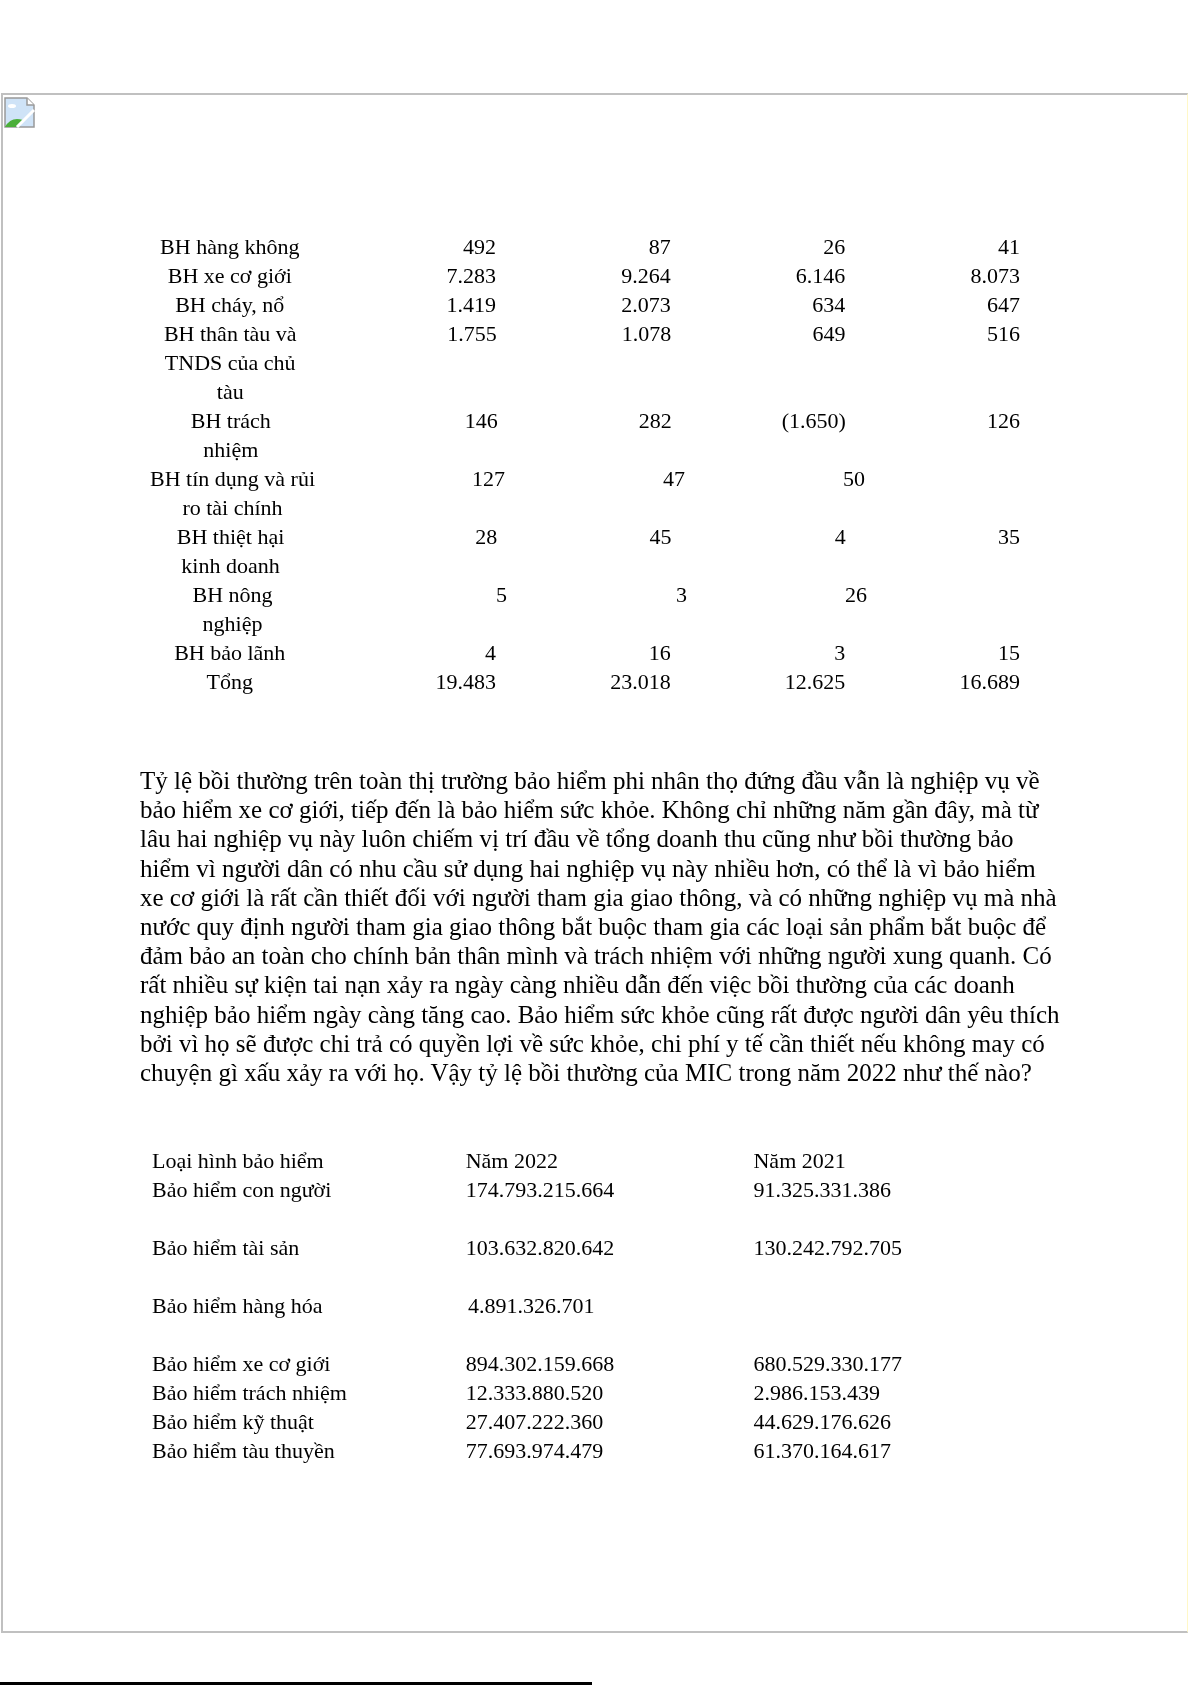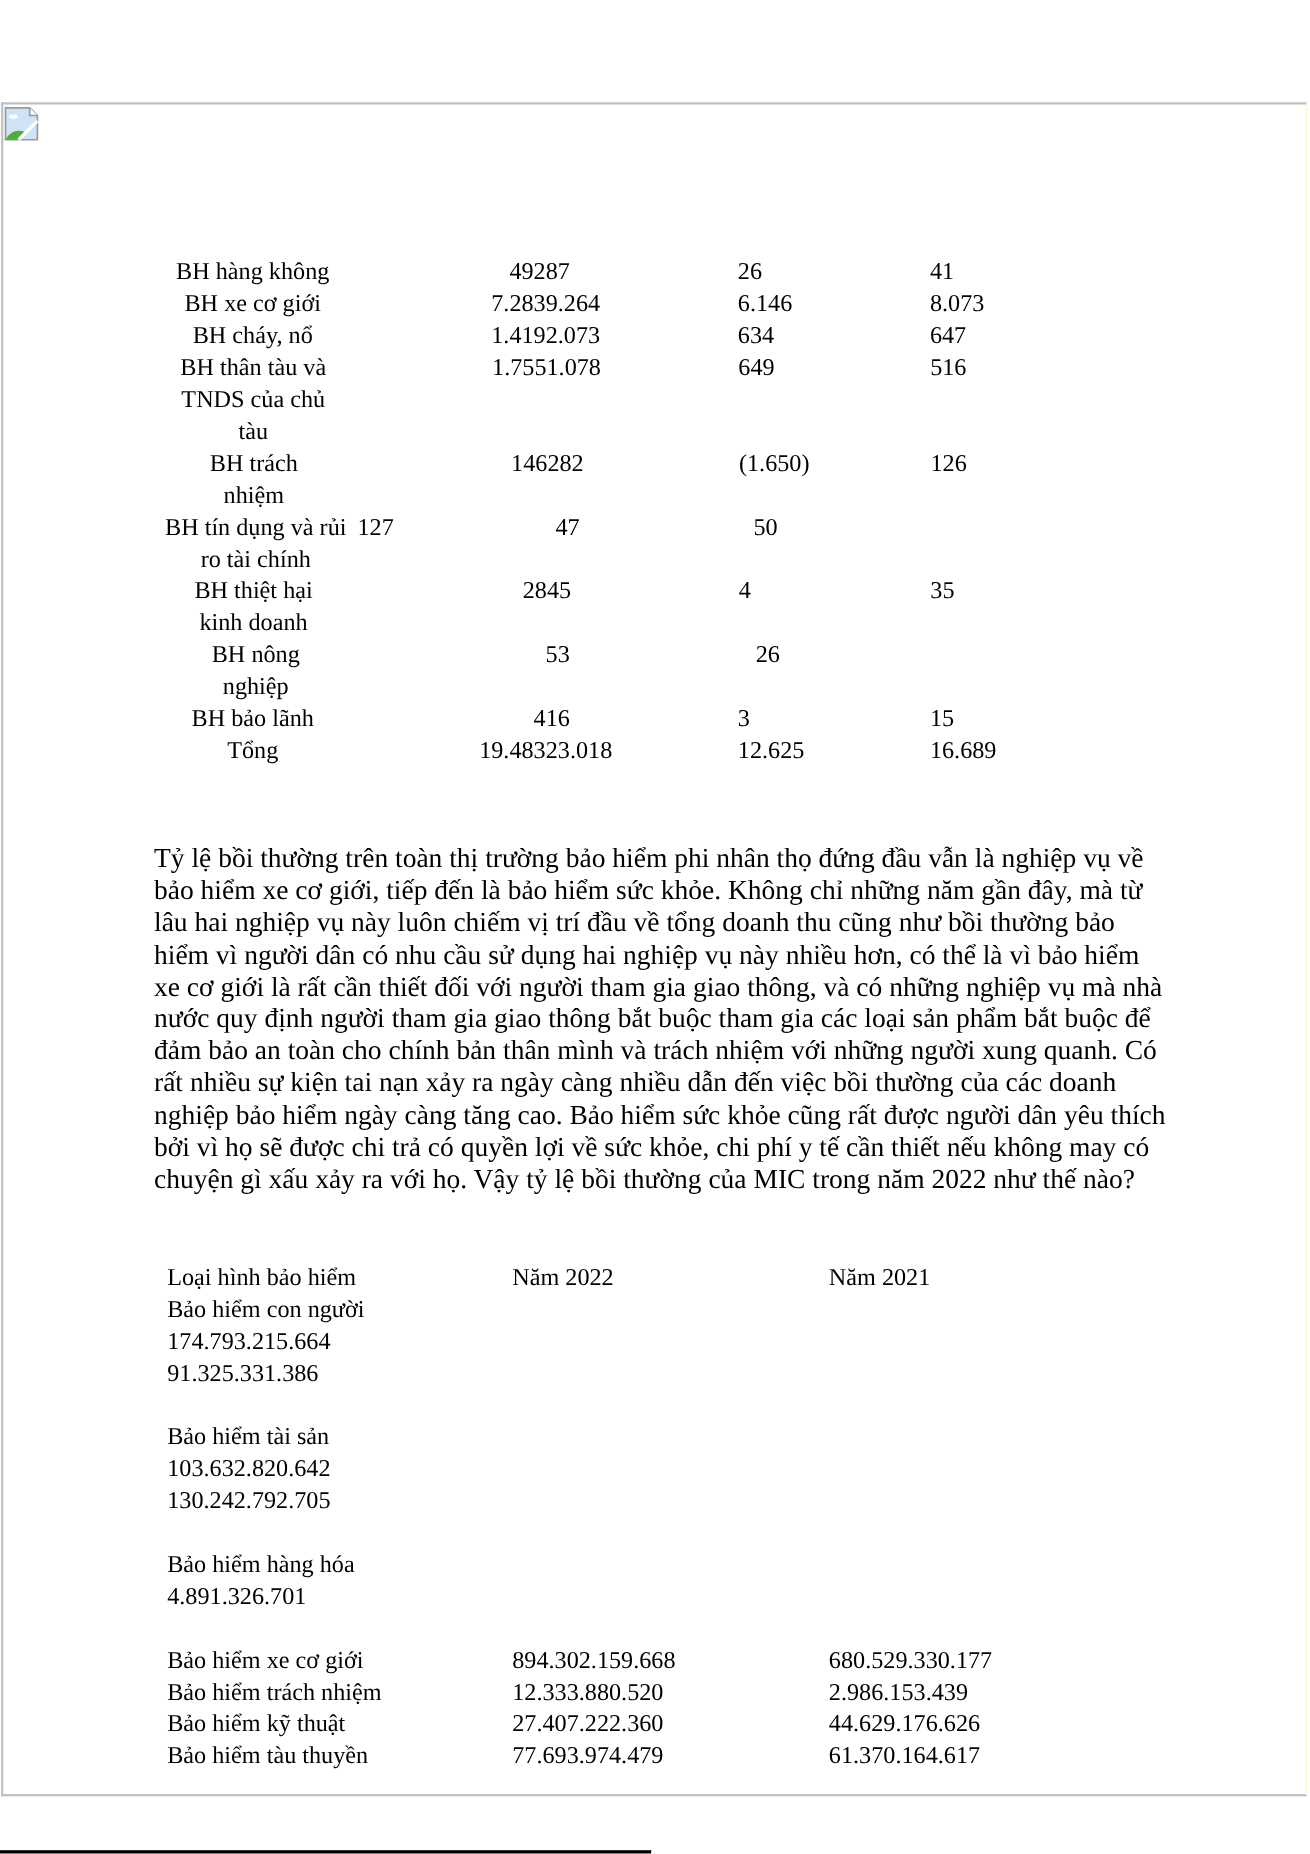--- a/index.html
+++ b/index.html
@@ -8,28 +8,28 @@
   .page-frame {
     position: absolute; left: 1px; top: 93px; width: 1187px; height: 1540px;
     border-top: 2px solid #c0c0c0; border-left: 2px solid #c0c0c0;
     border-bottom: 2px solid #c0c0c0; border-right: 1px solid #fff8c8;
     box-sizing: border-box;
   }
   .broken-img { position: absolute; left: 3px; top: 96px; width: 33px; height: 33px; }
   .tbl1 { position: absolute; left: 140px; top: 232px; width: 880px; font-family: Liberation Serif, serif; }
   .t1row { display: flex; font-size: 22px; line-height: 29px; }
   .t1row .c0 { width: 185px; text-align: center; }
-  .t1row .c { width: 180px; text-align: left; }
+  .t1row .c { width: 180px; text-align: right; }
   .t1row .c1 { width: 182px; text-align: right; }
   .para { position: absolute; left: 140px; top: 766px; width: 920px;
           font-size: 25px; line-height: 29.2px; }
   .para p { margin: 0; }
   .tbl2 { position: absolute; left: 152px; top: 1146px; width: 800px; }
-  .t2row { display: flex; font-size: 22px; line-height: 29px; }
-  .t2row.gap { margin-bottom: 29px; flex-direction: column; }
+  .t2row { display: flex; font-size: 22px; line-height: 29px; align-items: flex-end; }
+  .t2row.gap { margin-bottom: 29px; }
   .t2row .c0 { width: 316px; }
   .t2row .c1 { width: 290px; }
   .t2row .c2 { width: 200px; }
   .bottom-line { position: absolute; left: 0; top: 1682px; width: 592px; height: 3px; background: #000; }
 </style>
 </head>
 <body>
 
 <div class="page-frame"></div>
 

